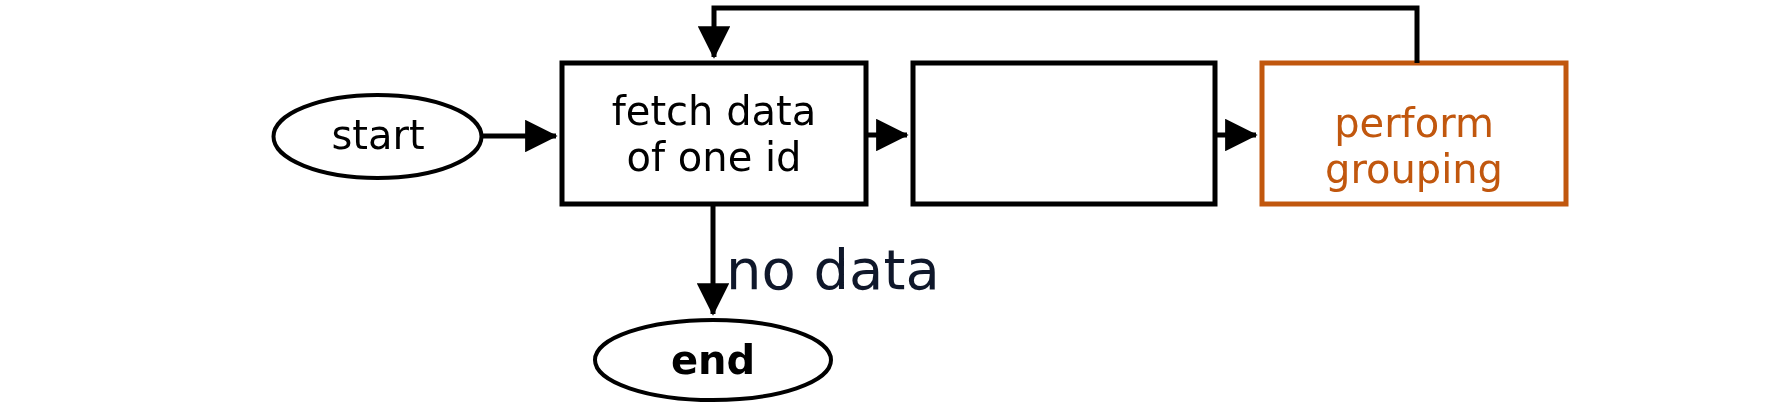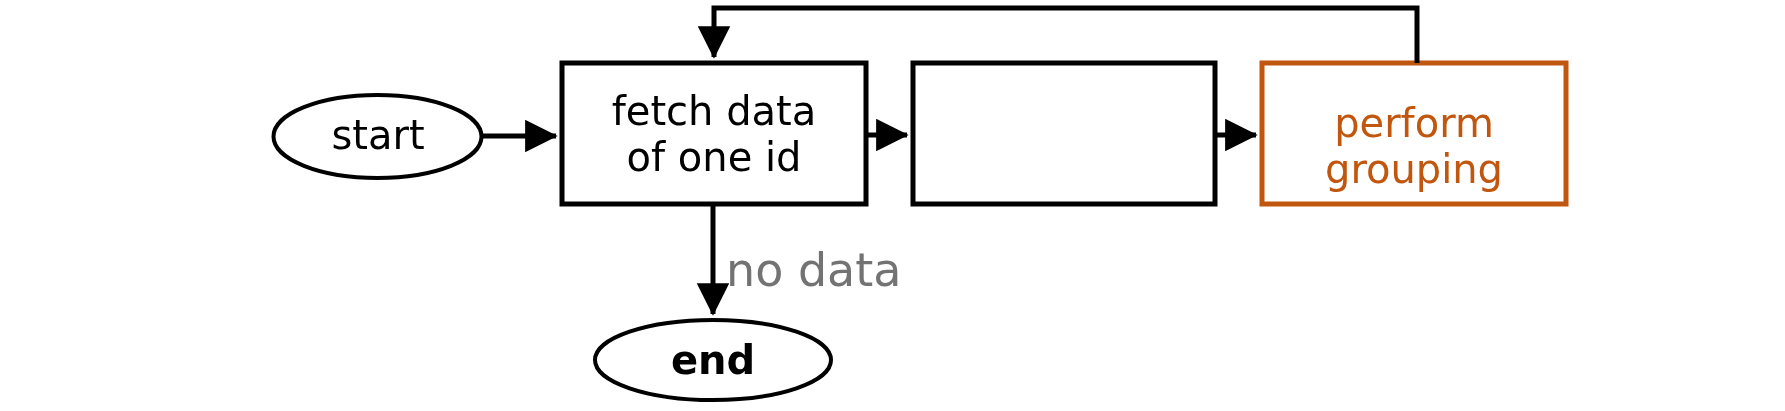--- a/index.html
+++ b/index.html
@@ -33,23 +33,23 @@
     color: #000000;
     white-space: pre-line;
     pointer-events: none;
   }
   .node-label.accent {
     color: #c1570e;
   }
   .edge-label {
     position: absolute;
     font-family: "DejaVu Sans", "Liberation Sans", sans-serif;
-    font-size: 46px;
+    font-size: 56px;
     line-height: 44px;
-    color: #737373;
+    color: #0f172a;
     white-space: nowrap;
   }
   
   #label-start       { left: 273px; top: 112px; width: 210px; }
   #label-fetch       { left: 562px; top: 88px;  width: 304px; }
   #label-compute     { left: 913px; top: 65px;  width: 302px; }
   #label-grouping    { left: 1262px; top: 88px; width: 304px; margin-top: 12px; }
   #label-end         { left: 595px; top: 337px; width: 236px; font-weight: bold; }
   #label-no-data     { left: 726px; top: 248px; }
 </style>

